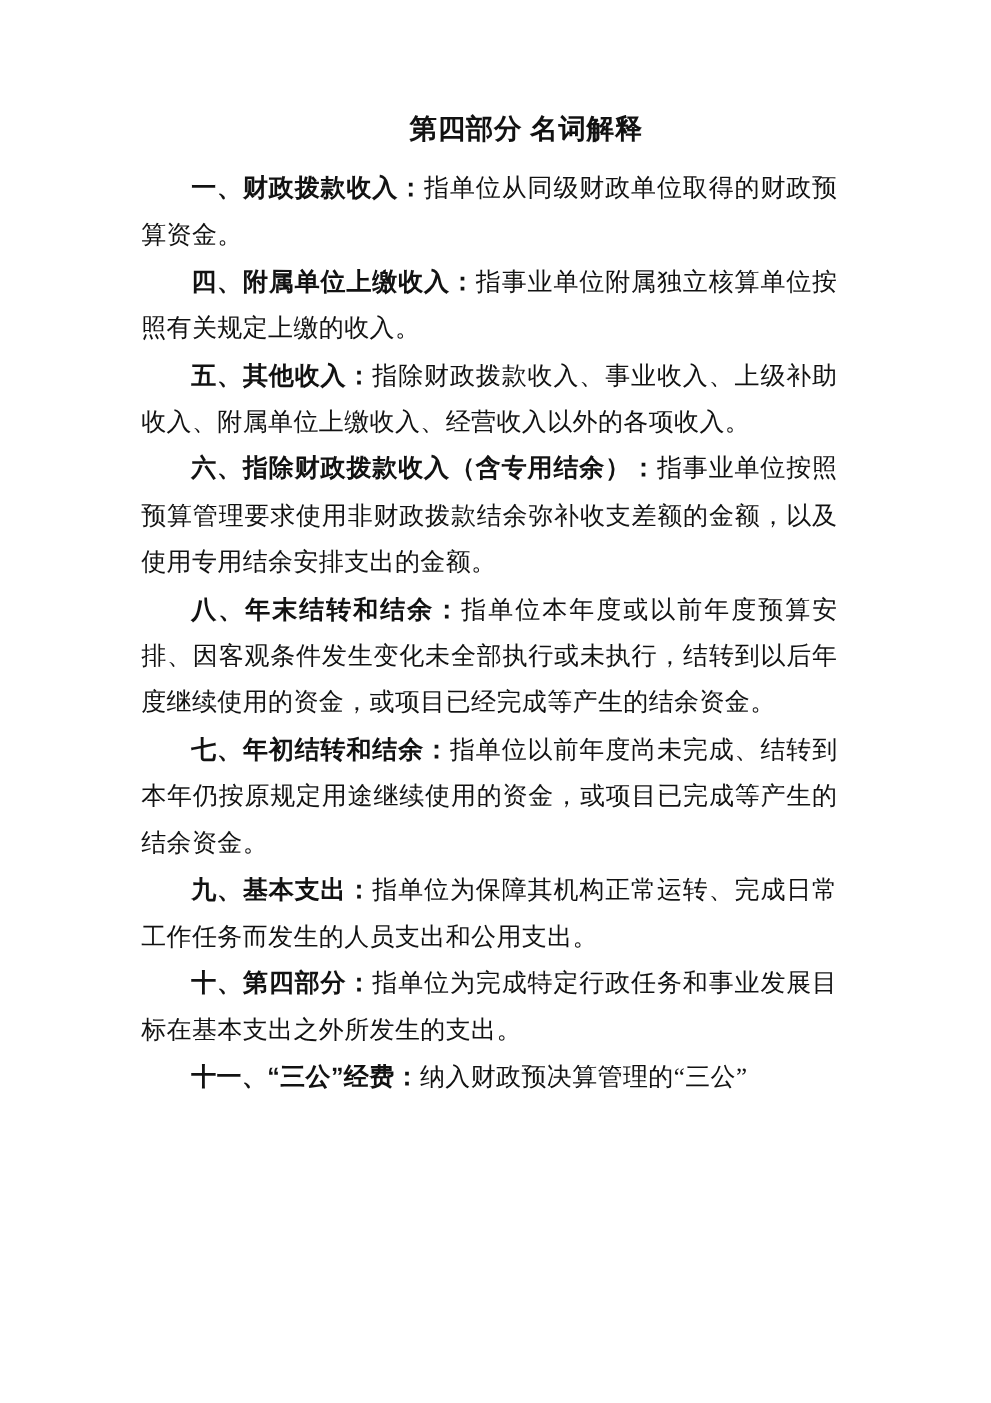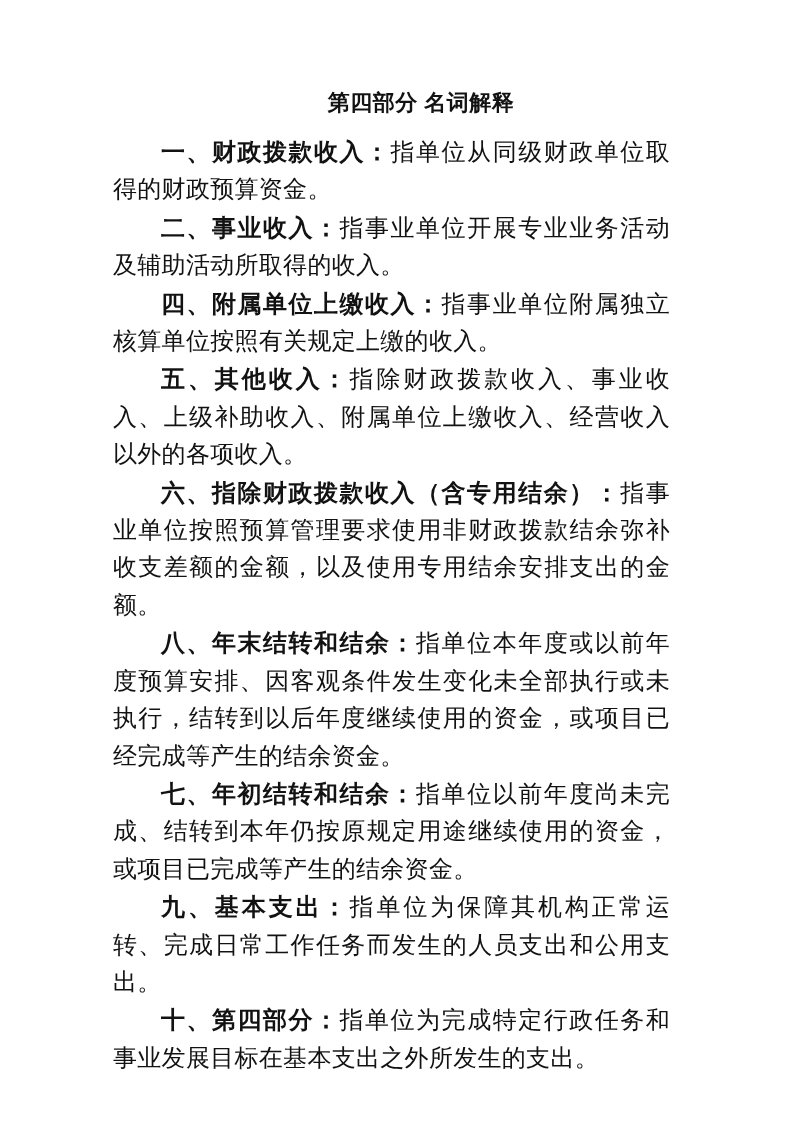--- a/index.html
+++ b/index.html
@@ -23,21 +23,21 @@
     font-size: 22px;
     line-height: 30px;
     text-align: center;
     letter-spacing: 0.5px;
     margin: 0 0 15px 0;
     white-space: pre;
   }
   .doc-body {
     width: 557px;
     font-family: "Liberation Serif", "DejaVu Serif", serif;
-    font-size: 24px;
+    font-size: 20px;
     line-height: 37.4px;
     text-align: justify;
     text-justify: inter-ideograph;
     letter-spacing: 0.3px;
   }
   .doc-body p {
     margin: 0;
     text-indent: 2em;
   }
   .term {
@@ -52,32 +52,32 @@
 <body>
 
 <div class="page">
 
   <h1 class="doc-title">第四部分 名词解释</h1>
 
   <div class="doc-body">
 
     <p><span class="term">一、财政拨款收入：</span><span class="definition">指单位从同级财政单位取得的财政预算资金。</span></p>
 
-    <p><span class="term">二、事业收入：</span><span class="definition">指事业单位开展专业业务活动及辅助活动所取得的收入。</span></p>
 
 
     <p><span class="term">四、附属单位上缴收入：</span><span class="definition">指事业单位附属独立核算单位按照有关规定上缴的收入。</span></p>
 
     <p><span class="term">五、其他收入：</span><span class="definition">指除财政拨款收入、事业收入、上级补助收入、附属单位上缴收入、经营收入以外的各项收入。</span></p>
 
     <p><span class="term">六、指除财政拨款收入（含专用结余）：</span><span class="definition">指事业单位按照预算管理要求使用非财政拨款结余弥补收支差额的金额，以及使用专用结余安排支出的金额。</span></p>
 
     <p><span class="term">八、年末结转和结余：</span><span class="definition">指单位本年度或以前年度预算安排、因客观条件发生变化未全部执行或未执行，结转到以后年度继续使用的资金，或项目已经完成等产生的结余资金。</span></p>
 
     <p><span class="term">七、年初结转和结余：</span><span class="definition">指单位以前年度尚未完成、结转到本年仍按原规定用途继续使用的资金，或项目已完成等产生的结余资金。</span></p>
 
     <p><span class="term">九、基本支出：</span><span class="definition">指单位为保障其机构正常运转、完成日常工作任务而发生的人员支出和公用支出。</span></p>
 
     <p><span class="term">十、第四部分：</span><span class="definition">指单位为完成特定行政任务和事业发展目标在基本支出之外所发生的支出。</span></p>
 
+    <p><span class="term">十一、“三公”经费：</span><span class="definition">纳入财政预决算管理的“三公”</span></p>
 
   </div>
 </div>
 
 </body></html>

